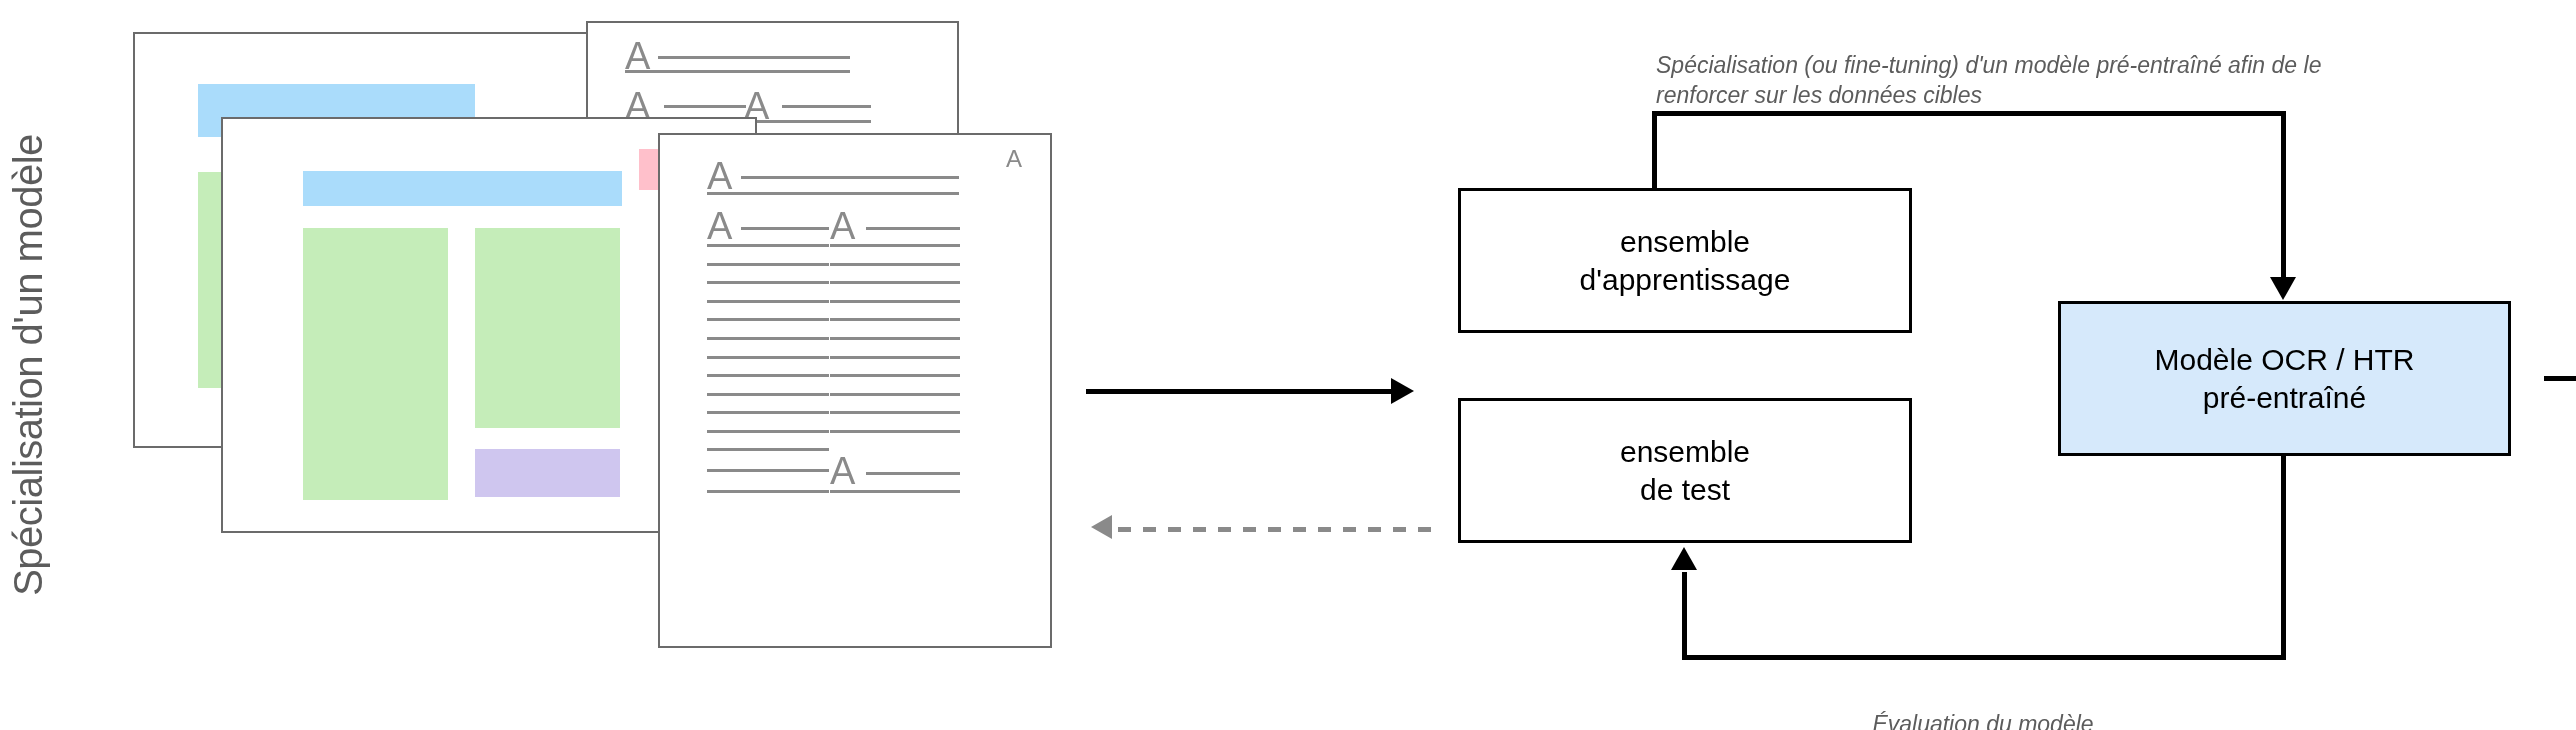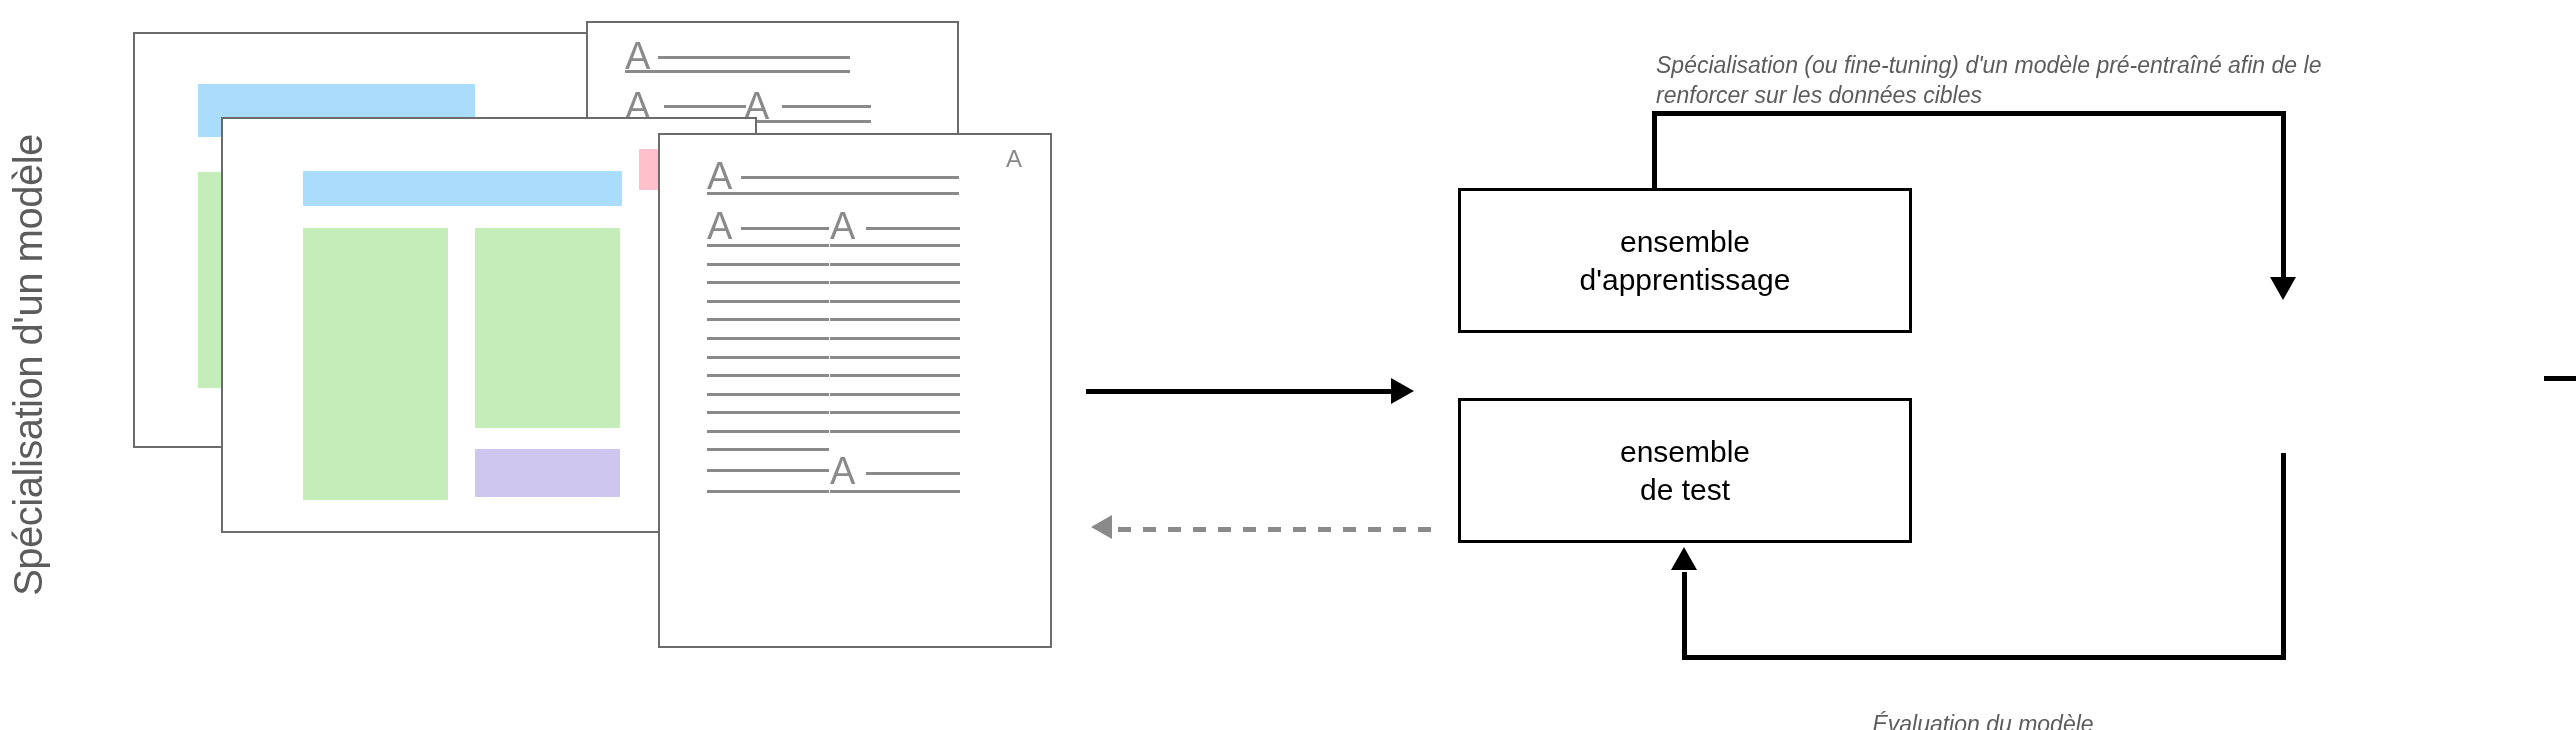--- a/index.html
+++ b/index.html
@@ -252,20 +252,24 @@
   <div class="caption" style="left:1656px; top:19.6px; width:1030px;">
     <span>Spécialisation (ou fine-tuning) d'un modèle pré-entraîné afin de le
 renforcer sur les données cibles</span>
   </div>
 
   <div class="vseg" style="left:1652px; top:111px;  height:78px;"></div>
   <div class="hseg" style="left:1652px; top:111px;  width:634px;"></div>
   <div class="vseg" style="left:2281px; top:111px;  height:166px;"></div>
   <div class="arrow-d" style="left:2270px; top:277px;"></div>
 
+  <div class="fbox blue" style="left:2058px; top:301px; width:453px; height:155px;">
+    <span>Modèle OCR / HTR
+pré-entraîné</span>
+  </div>
 
   <div class="vseg" style="left:2281px; top:453px;  height:206px;"></div>
   <div class="hseg" style="left:1682px; top:655px; width:604px;"></div>
   <div class="vseg" style="left:1682px; top:572px; height:85px;"></div>
   <div class="arrow-u" style="left:1671px; top:547px;"></div>
 
   <div class="caption center" style="left:1777px; top:679px; width:412px;">
     <span>Évaluation du modèle</span>
   </div>
 

